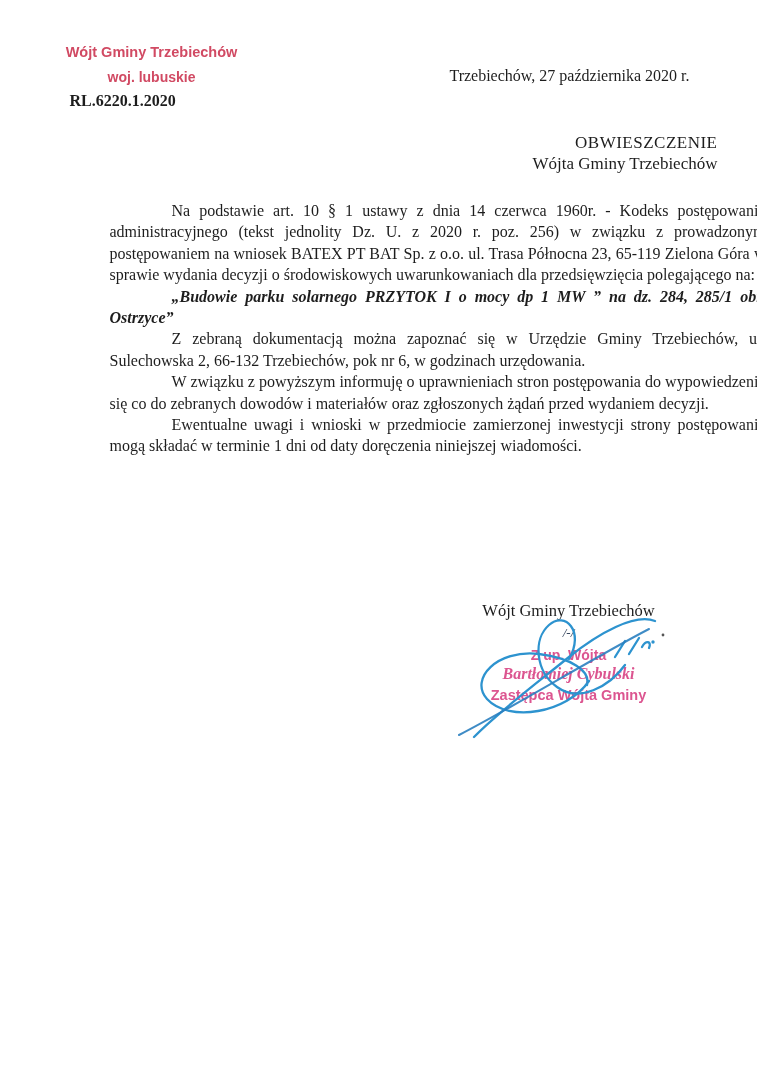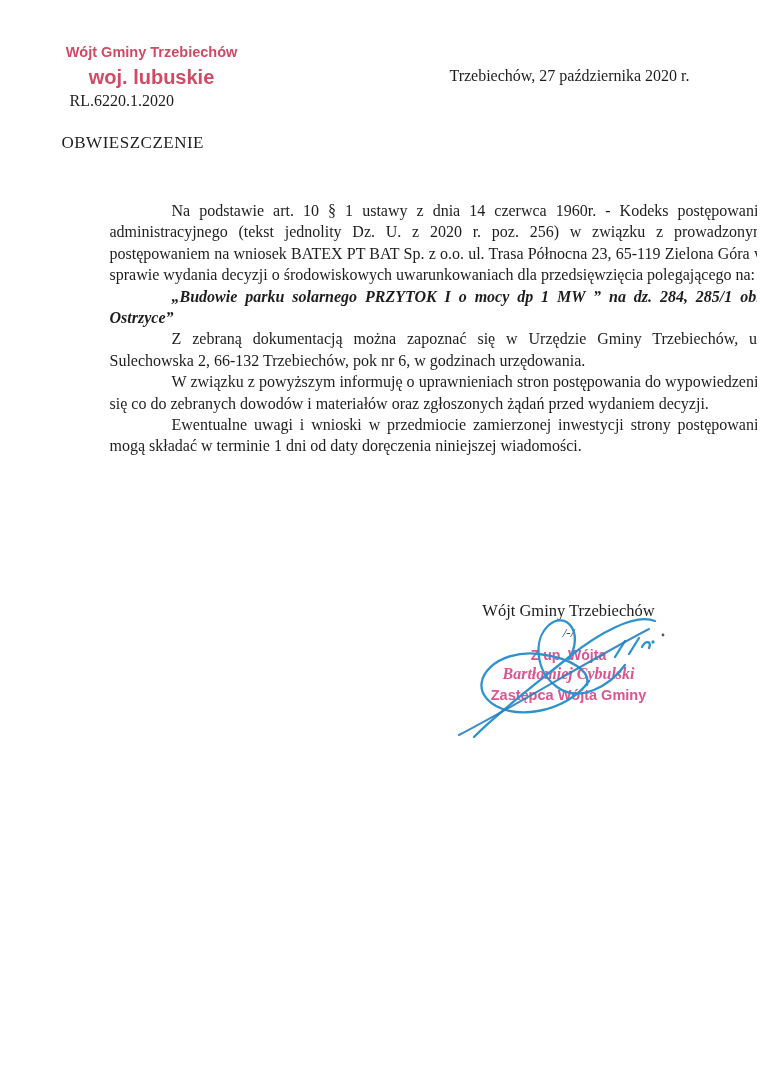--- a/index.html
+++ b/index.html
@@ -7,30 +7,30 @@
     position:relative; width:753px; height:1080px; margin:0 auto;
     background:#ffffff; overflow:hidden;
     font-family:"Liberation Serif", serif; color:#1d1d1d;
   }
   
   .sender {
     position:absolute; left:62px; top:44px; width:172px; text-align:center;
     font-family:"Liberation Sans", sans-serif; font-weight:bold; color:#d14a63;
   }
   .sender-name { font-size:14.5px; line-height:17px; }
-  .sender-region { font-size:20px; line-height:16px; margin-top:8px; }
+  .sender-region { font-size:14px; line-height:16px; margin-top:8px; }
   .ref-number {
-    position:absolute; left:66px; top:92px; font-size:16px; color:#1d1d1d;
+    position:absolute; left:66px; top:92px; font-size:16px; color:#1d1d1d;font-weight:bold;
   }
   .dateline {
     position:absolute; top:67px; right:67px; font-size:16px; color:#1d1d1d;margin-left:25px;
   }
   
   .title-block {
-    position:absolute; left:58px; top:132px; width:656px; text-align:left;
+    position:absolute; left:58px; top:132px; width:656px; text-align:right;
   }
   .doc-title { font-size:17px; line-height:21px; letter-spacing:0.5px; }
   .doc-subtitle { font-size:17px; line-height:21px; }
   
   .doc-body {
     position:absolute; left:58px; top:200px; width:656px;margin-left:48px;
   }
   .para {
     margin:0; text-align:justify; text-indent:62px;
     font-size:16px; line-height:21.4px; color:#1d1d1d;
@@ -72,20 +72,21 @@
     <div class="sender-name">Wójt Gminy Trzebiechów</div>
     <div class="sender-region">woj. lubuskie</div>
   </div>
 
   <div class="ref-number">RL.6220.1.2020</div>
 
   <div class="dateline">Trzebiechów, 27 października 2020 r.</div>
 
   <div class="title-block">
     <div class="doc-title">OBWIESZCZENIE</div>
+    <div class="doc-subtitle">Wójta Gminy Trzebiechów</div>
   </div>
 
   <div class="doc-body">
 
   <p class="para normal">Na podstawie art. 10 § 1 ustawy z dnia 14 czerwca 1960r. - Kodeks postępowania administracyjnego (tekst jednolity Dz. U. z 2020 r. poz. 256) w związku z prowadzonym postępowaniem na wniosek BATEX PT BAT Sp. z o.o. ul. Trasa Północna 23, 65-119 Zielona Góra w sprawie wydania decyzji o środowiskowych uwarunkowaniach dla przedsięwzięcia polegającego na:</p>
       <p class="para bold-italic">„Budowie parku solarnego PRZYTOK I o mocy dp 1 MW ” na dz. 284, 285/1 obr. Ostrzyce”</p>
       <p class="para normal">Z zebraną dokumentacją można zapoznać się w Urzędzie Gminy Trzebiechów, ul. Sulechowska 2, 66-132 Trzebiechów, pok nr 6, w godzinach urzędowania.</p>
       <p class="para normal">W związku z powyższym informuję o uprawnieniach stron postępowania do wypowiedzenia się co do zebranych dowodów i materiałów oraz zgłoszonych żądań przed wydaniem decyzji.</p>
       <p class="para normal">Ewentualne uwagi i wnioski w przedmiocie zamierzonej inwestycji strony postępowania mogą składać w terminie 1 dni od daty doręczenia niniejszej wiadomości.</p>
     </div>

